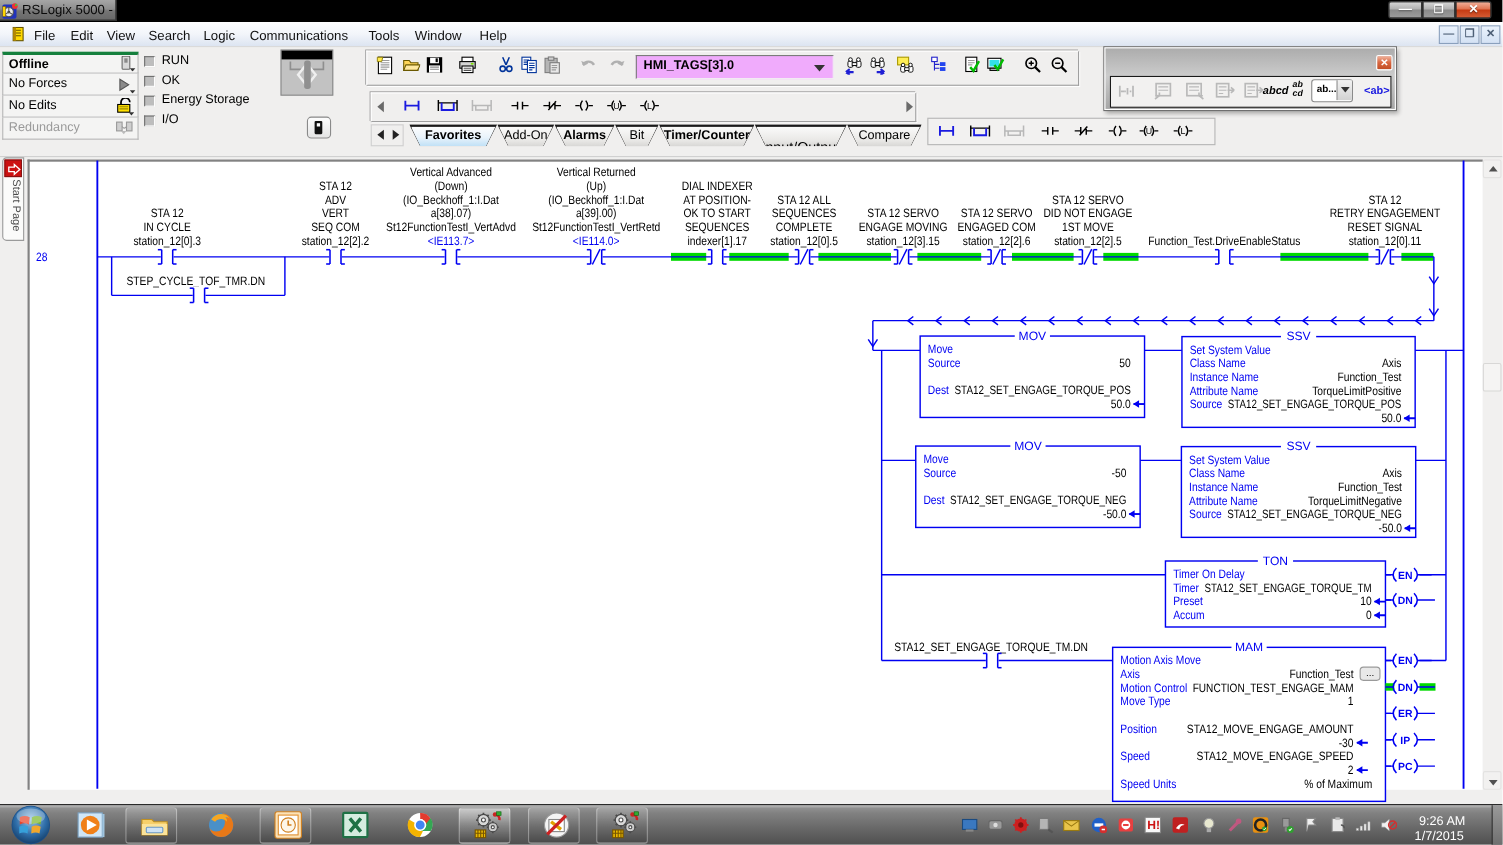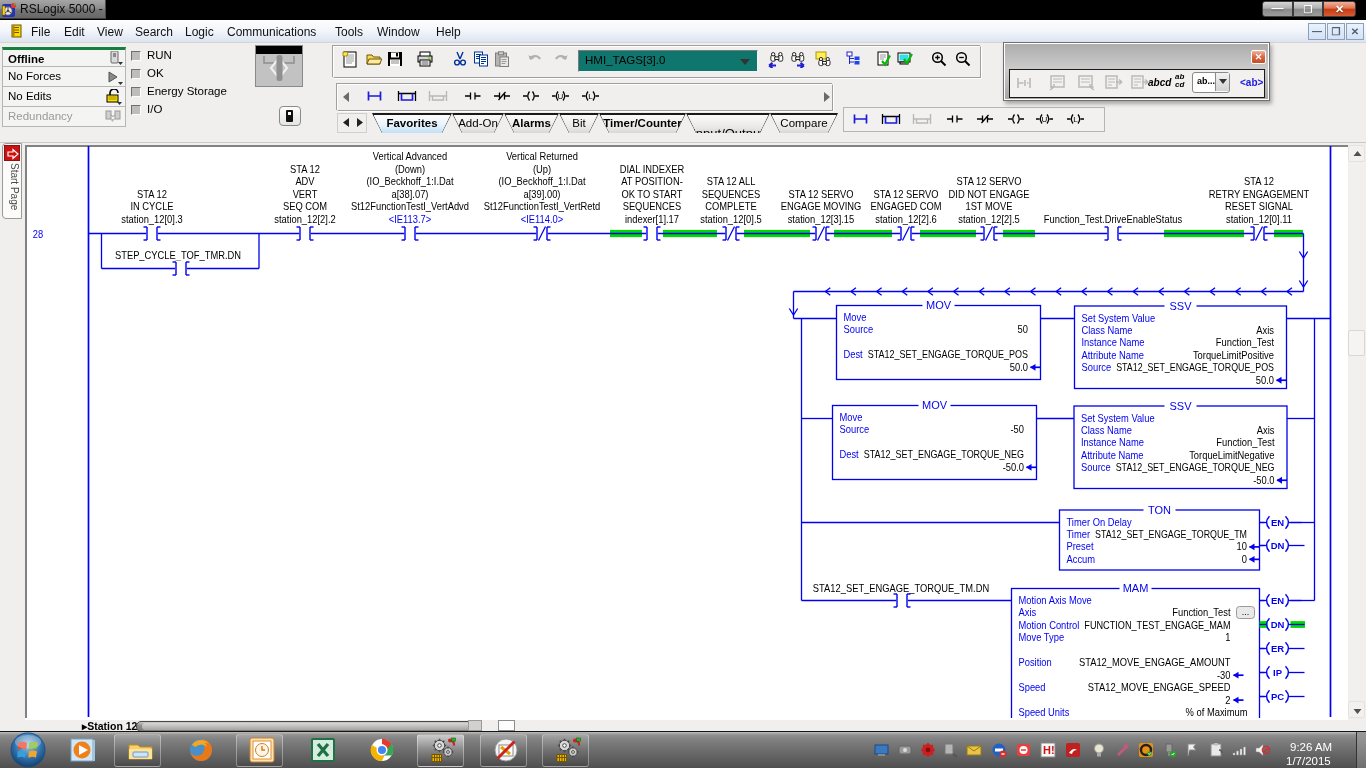--- a/index.html
+++ b/index.html
@@ -171,21 +171,21 @@
         <path d="M7.5 8.5h5M7.5 10.5h5M7.5 12.5h4" stroke="#9a9a9a"></path>
       </svg>
 <svg class="abs" style="left:527px;top:8px" width="16" height="17" viewBox="0 0 16 17">
         <path d="M3 8 C 5 4, 11 4, 13 8" fill="none" stroke="#b0b0b0" stroke-width="2.2"></path>
         <path d="M3 4 L3 9 L8 9 Z" fill="#b0b0b0" transform="rotate(-25 3 8)"></path>
       </svg>
 <svg class="abs" style="left:553px;top:8px" width="16" height="17" viewBox="0 0 16 17">
         <path d="M3 8 C 5 4, 11 4, 13 8" fill="none" stroke="#b0b0b0" stroke-width="2.2"></path>
         <path d="M13 4 L13 9 L8 9 Z" fill="#b0b0b0" transform="rotate(25 13 8)"></path>
       </svg>
-<div class="abs" style="left:578px;top:7px;width:180px;height:22px;background:#0f766e;border-top:1.5px solid #7b7b7b;border-left:1.5px solid #7b7b7b;border-right:1.5px solid #f2f2f2;border-bottom:1.5px solid #f2f2f2;">
+<div class="abs" style="left:578px;top:7px;width:180px;height:22px;background:#f0abfc;border-top:1.5px solid #7b7b7b;border-left:1.5px solid #7b7b7b;border-right:1.5px solid #f2f2f2;border-bottom:1.5px solid #f2f2f2;font-weight:bold;">
         <div class="abs" style="left:6px;top:3px;font-size:11.5px;">HMI_TAGS[3].0</div>
         <svg class="abs" style="left:160px;top:7px" width="12" height="8">
           <path d="M1 1 l10 0 -5 6 z" fill="#333"></path>
         </svg>
       </div>
 <svg class="abs" style="left:768px;top:8px" width="17" height="17" viewBox="0 0 17 17">
         <g transform="translate(2,0) scale(0.85)">
           <rect x="1" y="5" width="5.5" height="7" rx="2" fill="#fff" stroke="#000"></rect>
           <rect x="9.5" y="5" width="5.5" height="7" rx="2" fill="#fff" stroke="#000"></rect>
           <rect x="5.5" y="7" width="5" height="3" fill="#fff" stroke="#000"></rect>
@@ -728,29 +728,20 @@
 <div class="abs" style="left:1348px;top:2px;width:18px;height:573px;background:#f1f0ef;">
         <div class="sbtn" style="left:0px;top:0px;width:17px;height:17px;"><svg width="17" height="17">
             <path d="M8.5 5 L4.5 10 L12.5 10 Z" fill="#505050"></path>
           </svg></div>
         <div class="sbtn" style="left:0px;top:185px;width:17px;height:26px;background:#f5f4f3;border:1px solid #d8d7d6;"></div>
         <div class="sbtn" style="left:0px;top:556px;width:17px;height:17px;"><svg width="17" height="17">
             <path d="M8.5 12 L4.5 7 L12.5 7 Z" fill="#505050"></path>
           </svg></div>
       </div>
 </div>
-<div class="abs" style="left:0;top:718px;width:1366px;height:13px;background:#f0efee;">
-      <div class="abs" style="left:25px;top:0;width:1323px;height:2px;background:#fff;"></div>
-      <div class="abs" style="left:82px;top:2px;font-size:10.5px;font-weight:bold;color:#000;">▸Station 12</div>
-      <div class="abs" style="left:136px;top:2.5px;width:343px;height:11px;background:linear-gradient(180deg,#cccbca,#8f8e8d 40%,#7d7c7b);border:1px solid #4a4a4a;border-radius:5px;">
-        <div class="abs" style="left:5px;top:1px;width:330px;height:7.5px;background:linear-gradient(180deg,#d8d7d6,#a5a4a3);border-radius:4px;"></div>
-      </div>
-      <div class="abs" style="left:468px;top:2px;width:14px;height:11px;background:#d2d1d0;border:1px solid #9a9998;"></div>
-      <div class="abs" style="left:498px;top:2px;width:17px;height:11px;background:#fdfdfd;border:1px solid #8e8d8c;"></div>
-    </div>
 <div class="abs" id="taskbar">
 <svg class="abs" style="left:8px;top:-2px" width="40" height="40" viewBox="0 0 40 40">
         <circle cx="20" cy="20" r="17.5" fill="#1a4f8a"></circle>
         <circle cx="20" cy="20" r="16.8" fill="url(#gorb)"></circle>
         <defs>
           <radialGradient id="gorb" cx="0.5" cy="0.35" r="0.75">
             <stop offset="0" stop-color="#9ec7e8"></stop>
             <stop offset="0.55" stop-color="#2e6da8"></stop>
             <stop offset="1" stop-color="#0b2f55"></stop>
           </radialGradient>

